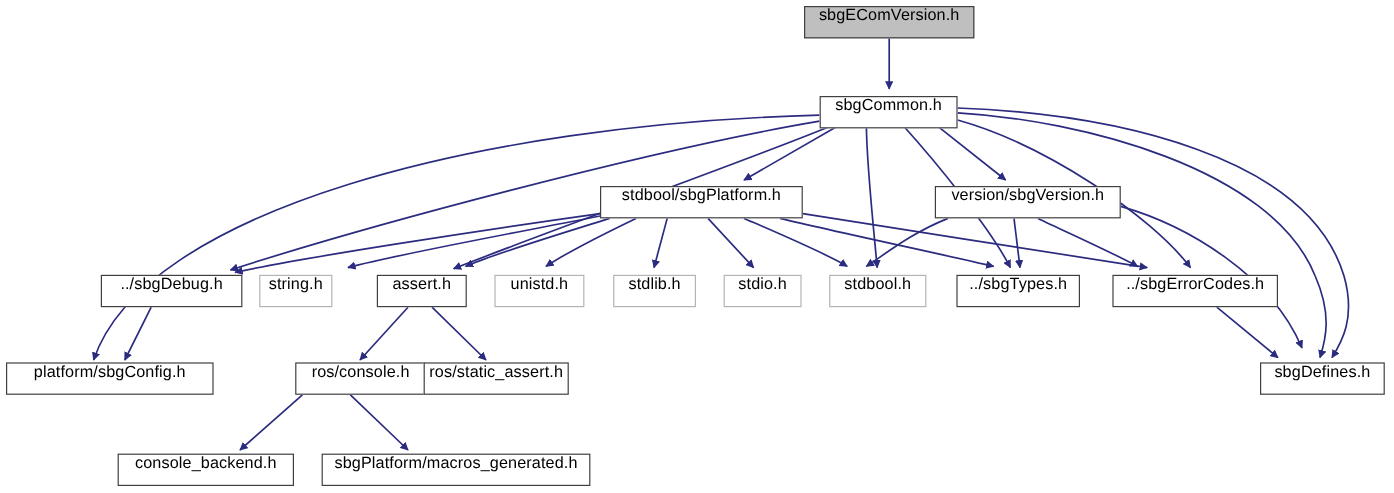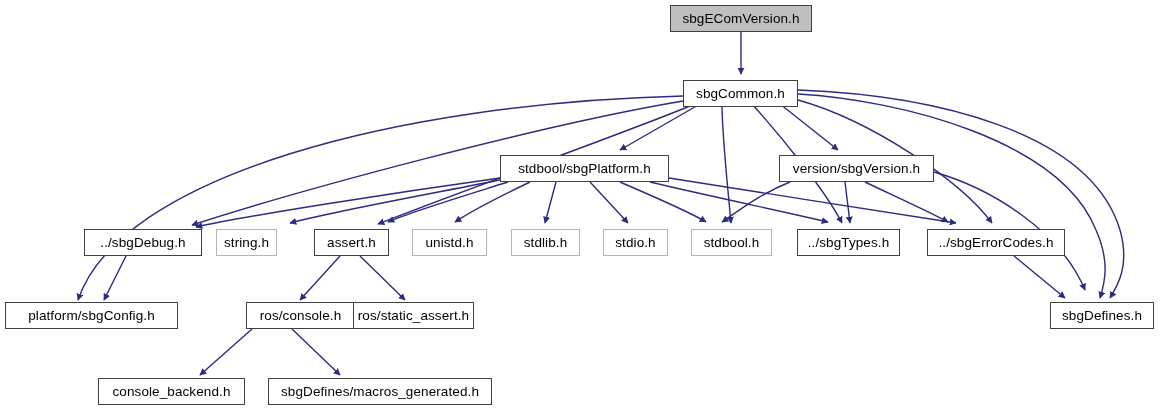--- a/index.html
+++ b/index.html
@@ -21,21 +21,20 @@
     left: 0;
     top: 0;
     width: 1162px;
     height: 411px;
     pointer-events: none;
   }
   .node {
     position: absolute;
     box-sizing: border-box;
     display: flex;
-    align-items: center;
     justify-content: center;
     height: 27px;
     background: #ffffff;
     border: 1px solid #b4b4b4;
     white-space: nowrap;
     z-index: 5;
   }
   .node .lbl {
     font-size: 13.5px;
     line-height: 1;
@@ -146,17 +145,17 @@
       <div class="node documented" style="left: 353px; top: 302px; width: 121px;">
         <span class="lbl">ros/static_assert.h</span>
       </div>
       <div class="node documented" style="left: 1050px; top: 302px; width: 104px;">
         <span class="lbl">sbgDefines.h</span>
       </div>
       <div class="node documented" style="left: 98px; top: 378px; width: 147px;">
         <span class="lbl">console_backend.h</span>
       </div>
       <div class="node documented" style="left: 268px; top: 378px; width: 224px;">
-        <span class="lbl">sbgDefines/macros_generated.h</span>
+        <span class="lbl">sbgPlatform/macros_generated.h</span>
       </div>
     </div>
 
 </div>
 
 </body></html>

